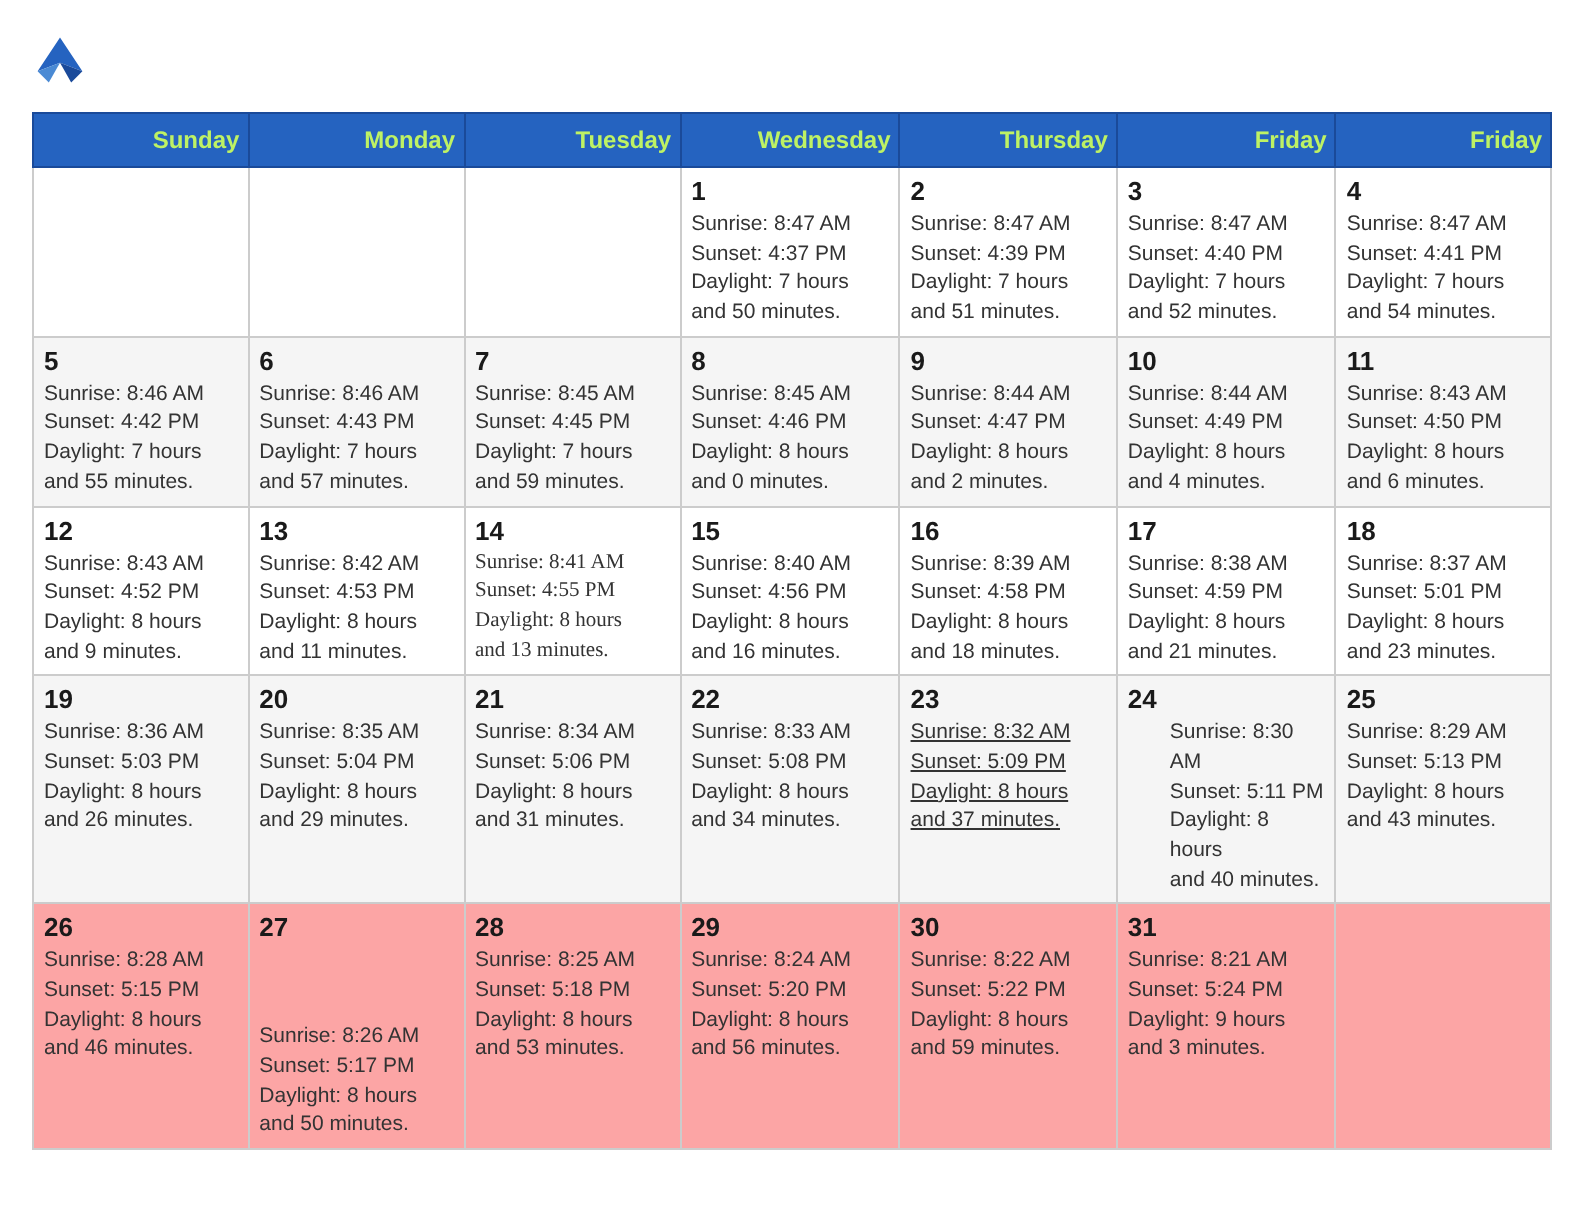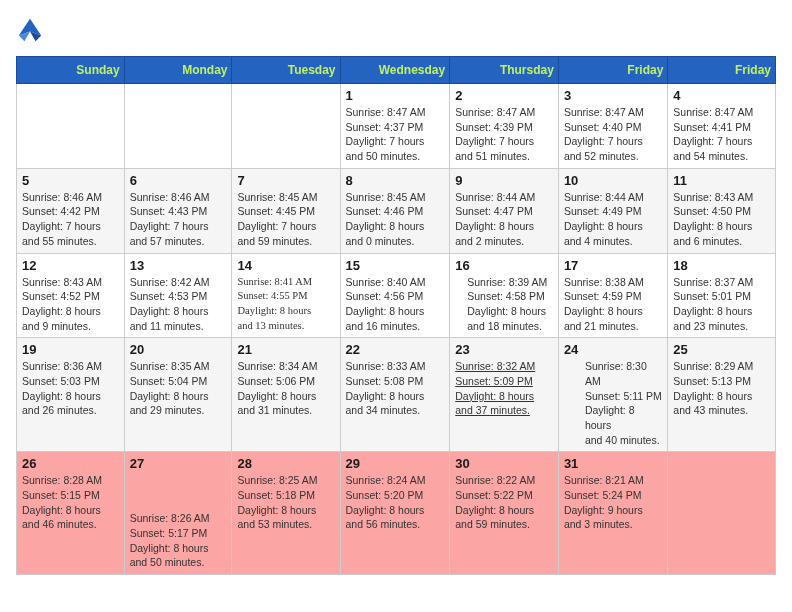--- a/index.html
+++ b/index.html
@@ -223,21 +223,21 @@
         </td>
         <td>
           <div class="day-number">15</div>
           <div class="day-info" style="white-space: pre-line;">Sunrise: 8:40 AM
 Sunset: 4:56 PM
 Daylight: 8 hours
 and 16 minutes.</div>
         </td>
         <td>
           <div class="day-number">16</div>
-          <div class="day-info" style="white-space: pre-line; margin-left: 12px;">Sunrise: 8:39 AM
+          <div class="day-info" style="white-space: pre-line;">Sunrise: 8:39 AM
 Sunset: 4:58 PM
 Daylight: 8 hours
 and 18 minutes.</div>
         </td>
         <td>
           <div class="day-number">17</div>
           <div class="day-info" style="white-space: pre-line;">Sunrise: 8:38 AM
 Sunset: 4:59 PM
 Daylight: 8 hours
 and 21 minutes.</div>

